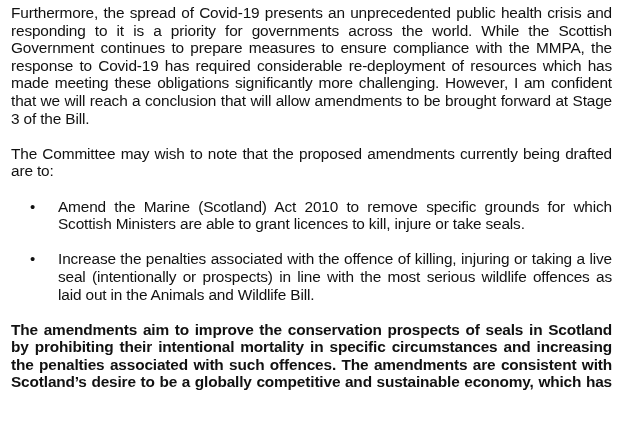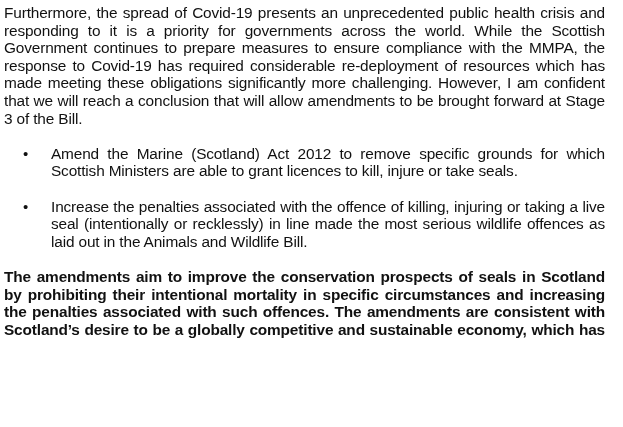--- a/index.html
+++ b/index.html
@@ -8,21 +8,21 @@
       background: #ffffff;
     }
     body {
       width: 623px;
       height: 427px;
       overflow: hidden;
       position: relative;
     }
     .doc {
       position: absolute;
-      left: 4px;
+      left: 11px;
       top: 4px;
       width: 601px;
       font-family: "Liberation Sans", sans-serif;
       font-size: 15.4px;
       line-height: 17.6px;
       color: #111111;
       letter-spacing: -0.15px;
     }
     .para {
       margin: 0 0 17.6px 0;
@@ -47,26 +47,27 @@
       left: 19px;
       top: 0;
       font-size: 15px;
     }
   </style>
 </head>
 <body>
 
 <div class="doc">
   <p class="para">Furthermore, the spread of Covid-19 presents an unprecedented public health crisis and responding to it is a priority for governments across the world. While the Scottish Government continues to prepare measures to ensure compliance with the MMPA, the response to Covid-19 has required considerable re-deployment of resources which has made meeting these obligations significantly more challenging. However, I am confident that we will reach a conclusion that will allow amendments to be brought forward at Stage 3 of the Bill.</p>
+  <p class="para">The Committee may wish to note that the proposed amendments currently being drafted are to:</p>
 
   <ul class="bullet-list">
     <li class="bullet-item">
       <span class="bullet-glyph">•</span>
-      <span>Amend the Marine (Scotland) Act 2012 to remove specific grounds for which Scottish Ministers are able to grant licences to kill, injure or take seals.</span>
+      <span>Amend the Marine (Scotland) Act 2010 to remove specific grounds for which Scottish Ministers are able to grant licences to kill, injure or take seals.</span>
     </li>
     <li class="bullet-item">
       <span class="bullet-glyph">•</span>
-      <span>Increase the penalties associated with the offence of killing, injuring or taking a live seal (intentionally or recklessly) in line made the most serious wildlife offences as laid out in the Animals and Wildlife Bill.</span>
+      <span>Increase the penalties associated with the offence of killing, injuring or taking a live seal (intentionally or prospects) in line with the most serious wildlife offences as laid out in the Animals and Wildlife Bill.</span>
     </li>
   </ul>
 
   <p class="para" style="text-align-last: justify; font-weight: bold;">The amendments aim to improve the conservation prospects of seals in Scotland by prohibiting their intentional mortality in specific circumstances and increasing the penalties associated with such offences. The amendments are consistent with Scotland’s desire to be a globally competitive and sustainable economy, which has</p>
 </div>
 
 </body></html>

